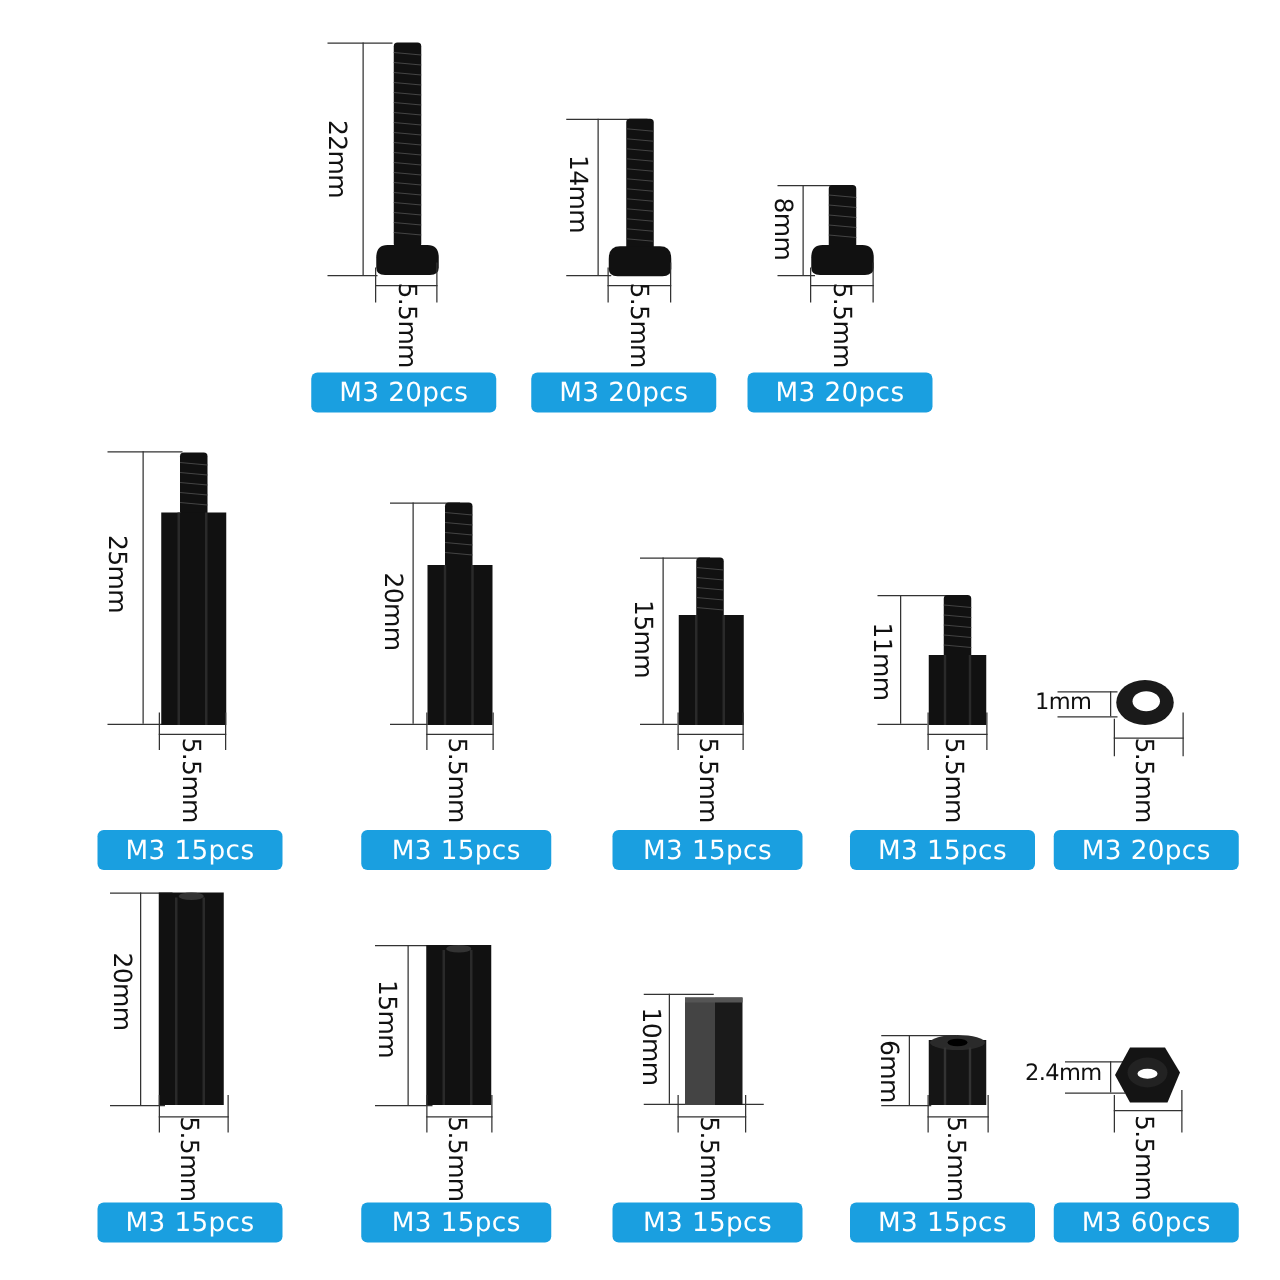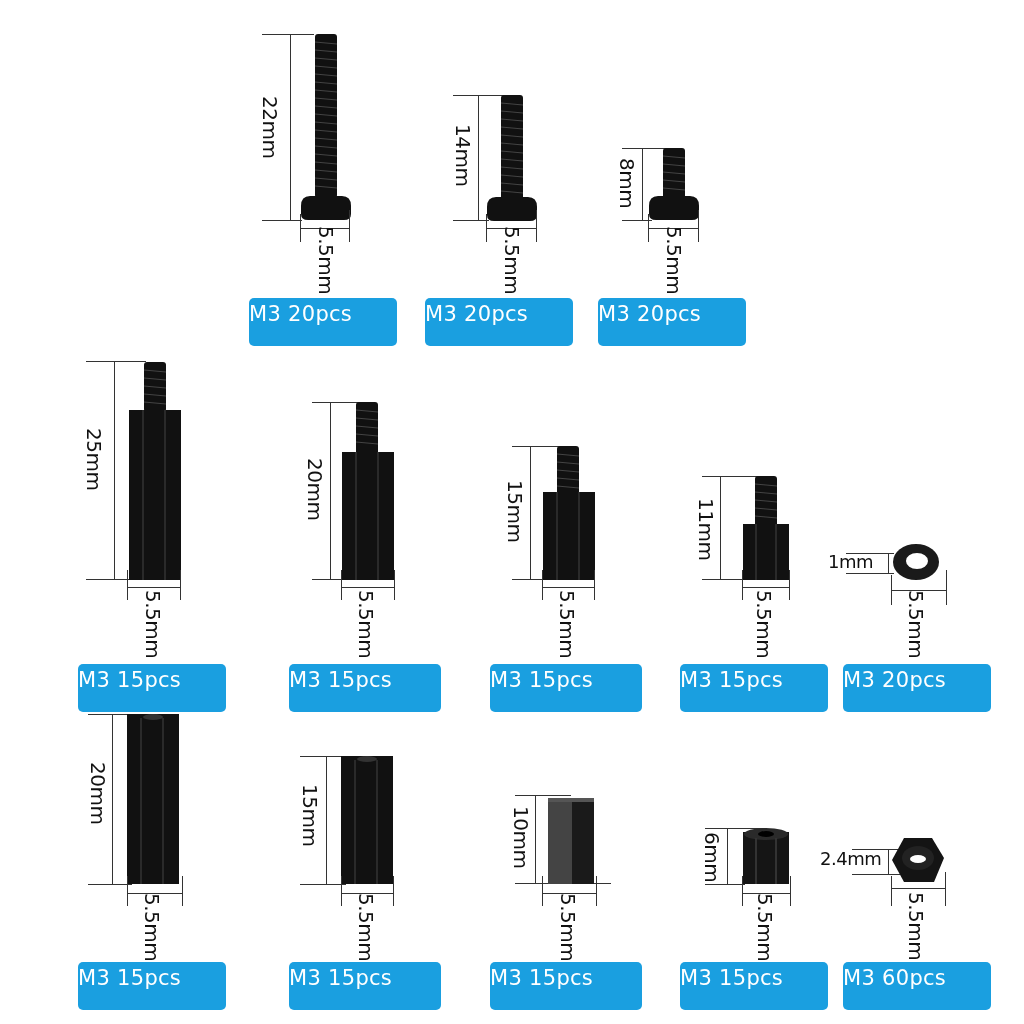--- a/index.html
+++ b/index.html
@@ -1,18 +1,18 @@
 <!DOCTYPE html>
 <html><head>
 <meta charset="utf-8">
 <style>
   html,body{margin:0;padding:0;background:#fff;}
   body{width:1024px;height:1024px;position:relative;overflow:hidden;font-family:"DejaVu Sans","Liberation Sans",sans-serif;}
   .item{position:absolute;}
-  .badge{position:absolute;height:48px;border-radius:5px;background:#1a9fe0;color:#fff;font-size:21px;line-height:32px;text-align:left;letter-spacing:0.3px;}
+  .badge{position:absolute;height:32px;border-radius:5px;background:#1a9fe0;color:#fff;font-size:21px;line-height:32px;text-align:center;letter-spacing:0.3px;}
   .dimline{position:absolute;background:#333;}
   .vtext{position:absolute;color:#111;font-size:20px;writing-mode:vertical-rl;letter-spacing:-0.5px;white-space:nowrap;}
   .htext{position:absolute;color:#111;font-size:18px;white-space:nowrap;letter-spacing:-0.5px;}
   .part{position:absolute;}
 </style>
 </head>
 <body>
 
 <div class="item">
   <div class="dimline" style="left:262px;top:34px;width:52px;height:1px;"></div>

